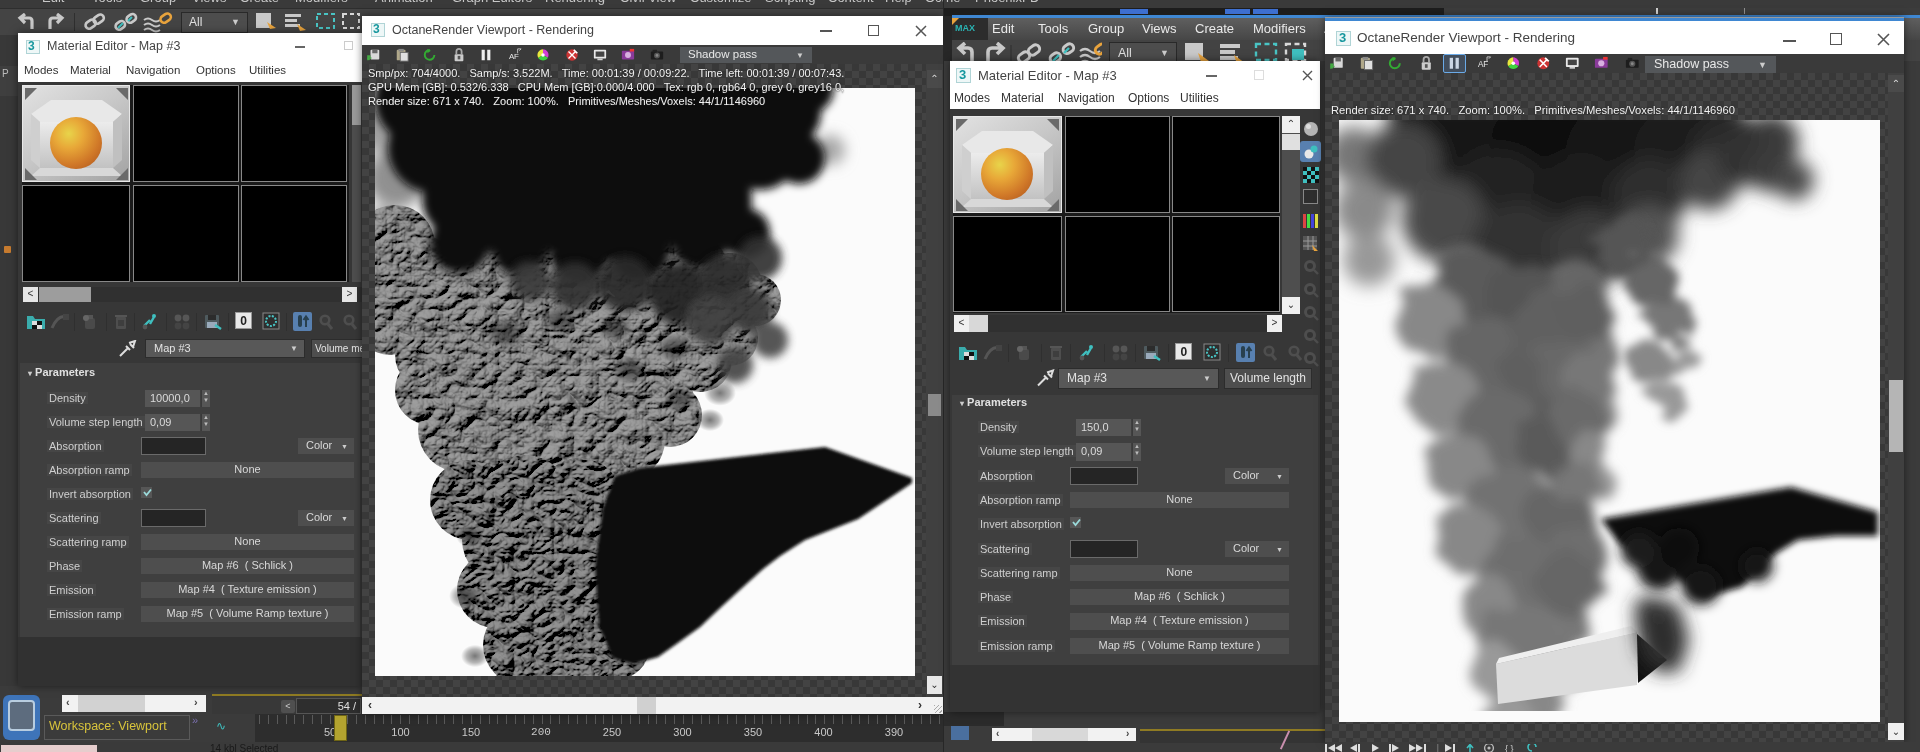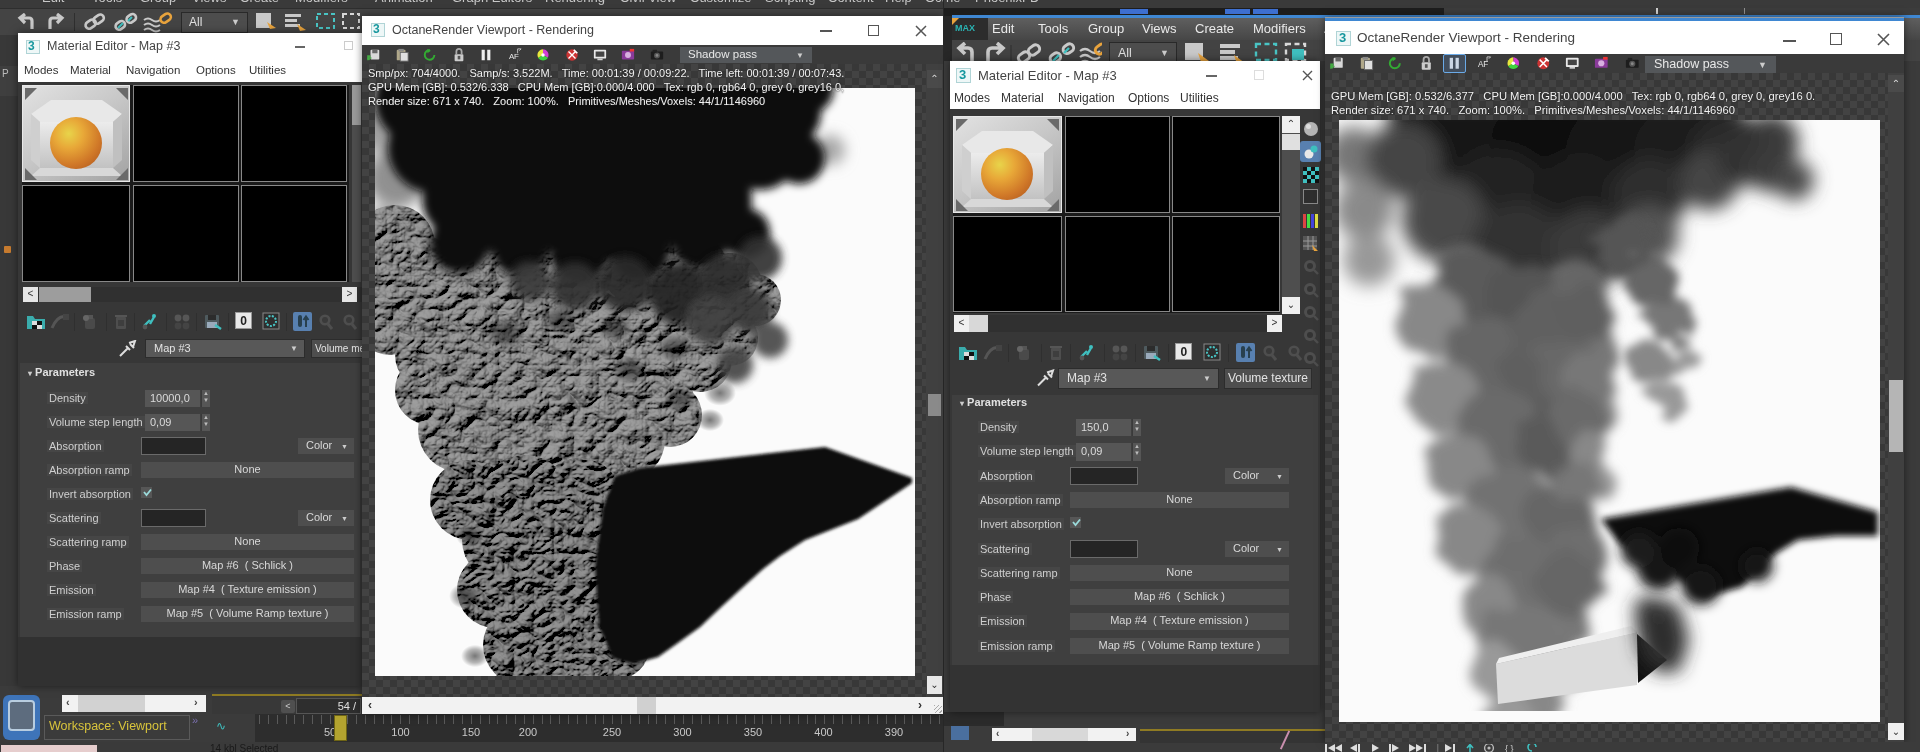--- a/index.html
+++ b/index.html
@@ -178,21 +178,21 @@
           <div class="abs" style="left:657.4px;top:1px;width:1px;height:9px;background:#5a5a5a;"></div>
           <div class="abs" style="left:666.3px;top:1px;width:1px;height:9px;background:#5a5a5a;"></div>
           <div class="abs" style="left:675.1px;top:1px;width:1px;height:9px;background:#5a5a5a;"></div>
           <div class="abs" style="left:683.9px;top:1px;width:1px;height:9px;background:#5a5a5a;"></div>
           <div class="abs" style="left:60px;top:12px;width:30px;text-align:center;color:#c8c8c8;font-size:11px;">50</div>
           <div class="abs" style="left:201px;top:12px;width:30px;text-align:center;color:#c8c8c8;font-size:11px;">150</div>
           <div class="abs" style="left:342px;top:12px;width:30px;text-align:center;color:#c8c8c8;font-size:11px;">250</div>
           <div class="abs" style="left:483px;top:12px;width:30px;text-align:center;color:#c8c8c8;font-size:11px;">350</div>
           <div class="abs" style="left:624px;top:12px;width:30px;text-align:center;color:#c8c8c8;font-size:11px;">390</div>
           <div class="abs" style="left:130.5px;top:12px;width:30px;text-align:center;color:#c8c8c8;font-size:11px;">100</div>
-          <div class="abs" style="left:258px;top:12px;width:30px;text-align:center;color:#c8c8c8;font-size:11px;">200</div>
+          <div class="abs" style="left:271px;top:12px;width:30px;text-align:center;color:#c8c8c8;font-size:11px;font-family:Liberation Mono, monospace;">200</div>
           <div class="abs" style="left:412.5px;top:12px;width:30px;text-align:center;color:#c8c8c8;font-size:11px;">300</div>
           <div class="abs" style="left:553.5px;top:12px;width:30px;text-align:center;color:#c8c8c8;font-size:11px;">400</div>
         </div>
       <div class="abs" style="left:79px;top:1px;width:13px;height:26px;background:#b3a32f;border:1px solid #6e6414;"></div>
     </div>
 
     <div class="abs" style="left:0;top:56px;width:944px;height:10px;background:#3a3a3a;"></div>
     <div class="abs" style="left:1px;top:59px;width:96px;height:7px;background:#e6cdcd;"></div>
     <div class="abs" style="left:210px;top:57px;color:#1a1a1a;font-size:10px;">14 kbl Selected</div>
   </div>
@@ -888,21 +888,21 @@
           <circle cx="8" cy="8" r="3" fill="#3a3a3a"></circle>
           <path d="M11 12 L15 17" stroke="#4e4e4e" stroke-width="3"></path>
         </svg>
       </div>
 
     <div class="abs" id="r-mdrop" style="left:0;top:306px;width:370px;height:24px;">
       <svg class="abs" style="left:86px;top:2px;" width="20" height="19" viewBox="0 0 20 18">
           <path d="M2 16 L10 8 M8 6 L12 10 M12 4 L16 8 M11 3 L17 1 L15 7" stroke="#ddd" stroke-width="2" fill="none"></path>
         </svg>
       <div class="abs" style="left:108px;top:1px;width:161px;height:21px;background:#585858;border:1px solid #2c2c2c;color:#e2e2e2;font-size:12px;line-height:19px;padding-left:8px;">Map #3<span style="position:absolute;right:7px;top:0;font-size:8px;color:#ccc;">▼</span></div>
-      <div class="abs" style="left:274px;top:1px;width:88px;height:21px;background:#4e4e4e;border:1px solid #2c2c2c;color:#e2e2e2;font-size:12px;line-height:19px;text-align:center;white-space:nowrap;overflow:hidden;">Volume texture</div>
+      <div class="abs" style="left:274px;top:1px;width:88px;height:21px;background:#4e4e4e;border:1px solid #2c2c2c;color:#e2e2e2;font-size:12px;line-height:19px;text-align:center;white-space:nowrap;overflow:hidden;">Volume length</div>
     </div>
 
     <div class="abs" id="r-params" style="left:2px;top:334px;width:366px;height:270px;background:#3f3f3f;">
         <div class="abs" style="left:8px;top:1px;color:#e0e0e0;font-size:11px;font-weight:bold;"><span style="font-size:8px;color:#ccc;">▾</span>&nbsp;Parameters</div>
         <div class="abs" style="left:26px;top:26px;color:#cfcfcf;font-size:11px;background:#464646;padding:0 2px;">Density</div>
         <div class="abs" style="left:124px;top:24px;width:55px;height:17.3px;background:#565656;color:#dadada;font-size:11px;line-height:16.3px;padding-left:5px;">150,0</div>
         <div class="abs" style="left:180px;top:24px;width:9px;height:17.3px;background:#565656;border-left:1px solid #3a3a3a;color:#bbb;font-size:6px;text-align:center;line-height:7px;">▲<br>▼</div>
         <div class="abs" style="left:26px;top:50.3px;color:#cfcfcf;font-size:11px;background:#464646;padding:0 2px;">Volume step length</div>
         <div class="abs" style="left:124px;top:48.3px;width:55px;height:17.3px;background:#565656;color:#dadada;font-size:11px;line-height:16.3px;padding-left:5px;">0,09</div>
         <div class="abs" style="left:180px;top:48.3px;width:9px;height:17.3px;background:#565656;border-left:1px solid #3a3a3a;color:#bbb;font-size:6px;text-align:center;line-height:7px;">▲<br>▼</div>
@@ -1111,21 +1111,20 @@
             <circle cx="340" cy="428" r="20" fill="#101010"></circle>
             <circle cx="300" cy="430" r="18" fill="#1a1a1a"></circle>
           </g>
           <g filter="url(#rb10)">
             <polygon points="305,475 340,485 350,520 340,552 315,552 298,515 295,485" fill="#2e2e2e"></polygon>
             <circle cx="320" cy="492" r="14" fill="#303030"></circle>
             <circle cx="312" cy="528" r="12" fill="#333"></circle>
           </g>
         </svg></div>
 
-    <div class="abs statstxt" style="left:4px;top:73px;font-size:11.2px;">GPU Mem [GB]: 0.532/6.377   CPU Mem [GB]:0.000/4.000   Tex: rgb 0, rgb64 0, grey 0, grey16 0.</div>
     <div class="abs statstxt" style="left:4px;top:87px;font-size:11.2px;">Render size: 671 x 740.   Zoom: 100%.   Primitives/Meshes/Voxels: 44/1/1146960</div>
 
     <div class="abs" style="left:561px;top:56px;width:16px;height:669px;background:#404040;">
       <div class="abs" style="left:0;top:2px;width:16px;height:17px;background:#4a4a4a;color:#ddd;font-size:10px;text-align:center;line-height:17px;">⌃</div>
       <div class="abs" style="left:1px;top:307px;width:14px;height:72px;background:#b5b5b5;"></div>
       <div class="abs" style="left:0;top:650px;width:16px;height:17px;background:#f0f0f0;color:#333;font-size:10px;text-align:center;line-height:17px;">⌄</div>
     </div>
   </div>
 
   <div class="abs" id="rb-status" style="left:1325px;top:742px;width:595px;height:10px;background:#3b3b3b;overflow:hidden;">

